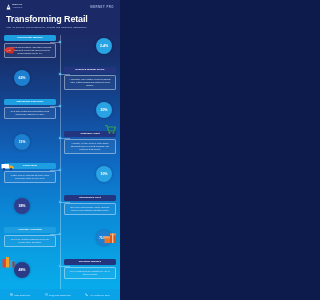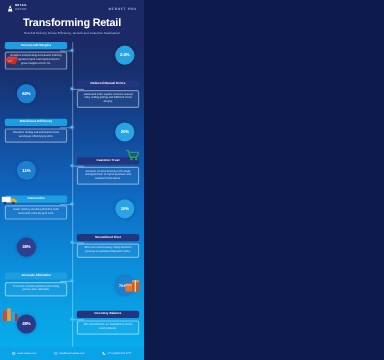--- a/index.html
+++ b/index.html
@@ -33,21 +33,21 @@
     padding:0 6px;
   }
   .brand { display:flex; align-items:center; gap:1.5px; }
   .brand-mark { width:5px; height:6px; flex:0 0 auto; }
   .brand-txt { display:flex; flex-direction:column; line-height:1; }
   .brand-l1 { font-size:2.4px; font-weight:bold; color:#ffffff; letter-spacing:.25px; }
   .brand-l2 { font-size:2.4px; font-weight:bold; color:#8fa6d8; letter-spacing:.25px; }
   .hdr-right { font-size:2.8px; font-weight:bold; color:#9fb2dd; letter-spacing:.5px; }
 
   
-  .title-wrap { text-align:center; padding:2px 6px 0; }
+  .title-wrap { padding:2px 6px 0; }
   .title {
     font-size:9px; font-weight:bold; color:#ffffff;
     letter-spacing:-.15px; line-height:1.05;
   }
   .subtitle {
     font-size:2.5px; color:#b9c8ea; margin-top:2px;
     line-height:1.3; letter-spacing:.05px;
   }
 
   

